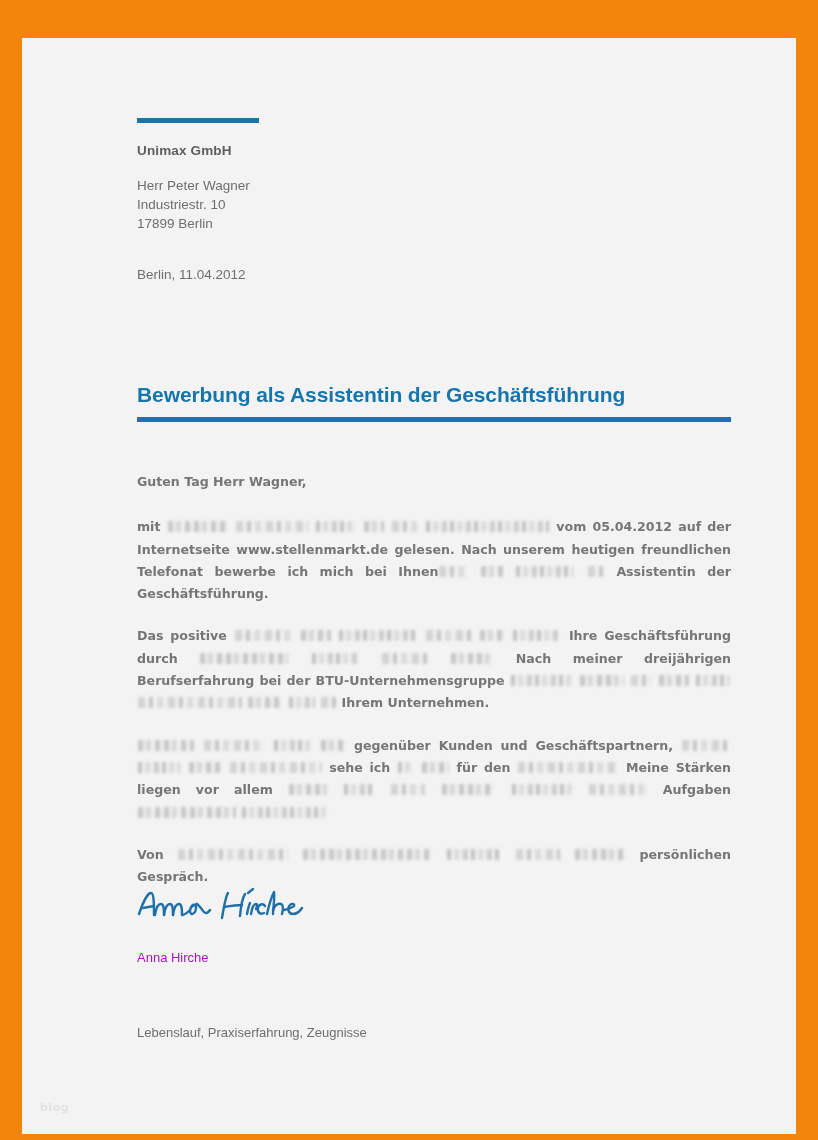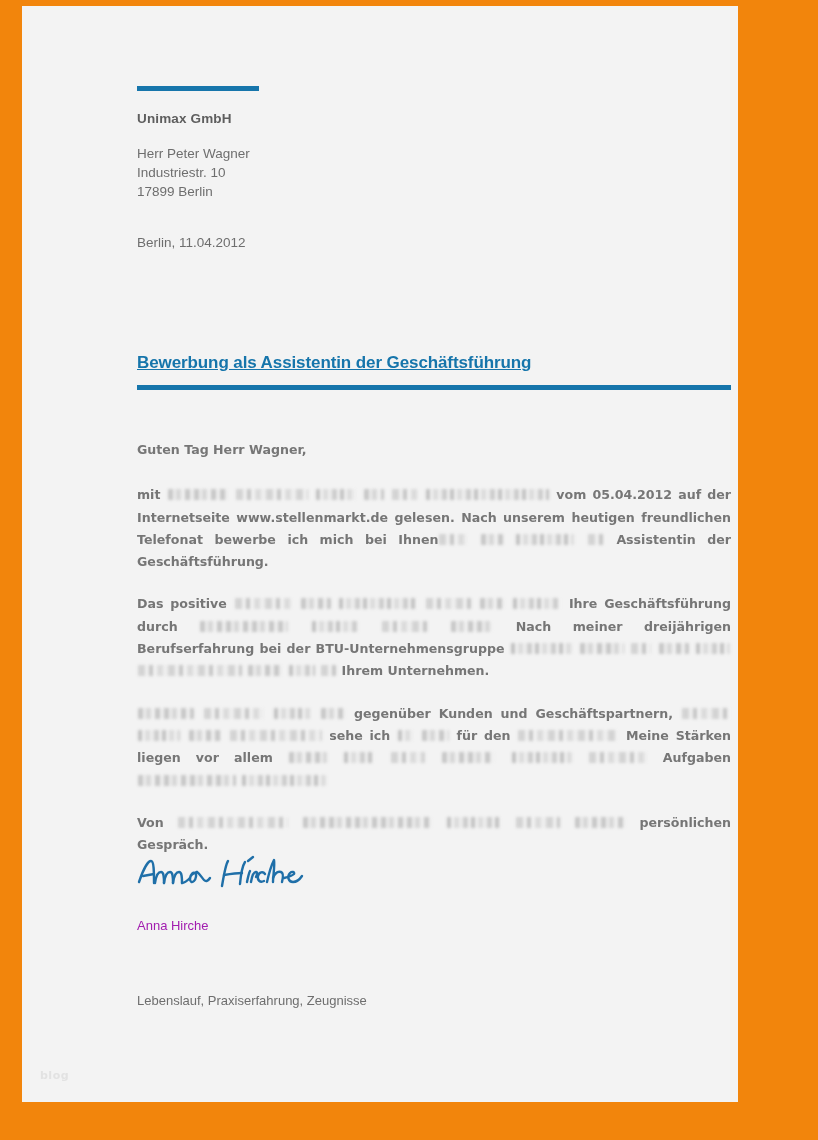--- a/index.html
+++ b/index.html
@@ -22,22 +22,22 @@
   .frame-orange {
     position: absolute;
     left: 0; top: 0;
     width: 818px;
     height: 1140px;
     background: #f2850c;
   }
   .sheet {
     position: absolute;
     left: 22px;
-    top: 6px;
-    width: 716px;
+    top: 38px;
+    width: 774px;
     height: 1096px;
     background: #f3f3f3;
     box-sizing: border-box;
   }
 
   
   .accent-rule-top {
     position: absolute;
     left: 115px;
     top: 80px;
@@ -70,27 +70,26 @@
   
   .headline-wrap {
     position: absolute;
     left: 115px;
     top: 343px;
     width: 594px;
   }
   .headline {
     font-family: "Liberation Sans", sans-serif;
     font-weight: bold;
-    font-size: 17px;
+    font-size: 21px;
     color: #1675ab;
     letter-spacing: -0.1px;
     line-height: 28px;
     margin: 0;
     white-space: nowrap;
-    text-decoration: underline;
   }
   .accent-rule-headline {
     margin-top: 8px;
     width: 594px;
     height: 5px;
     background: #1675ab;
   }
 
   
   .letter-body {

